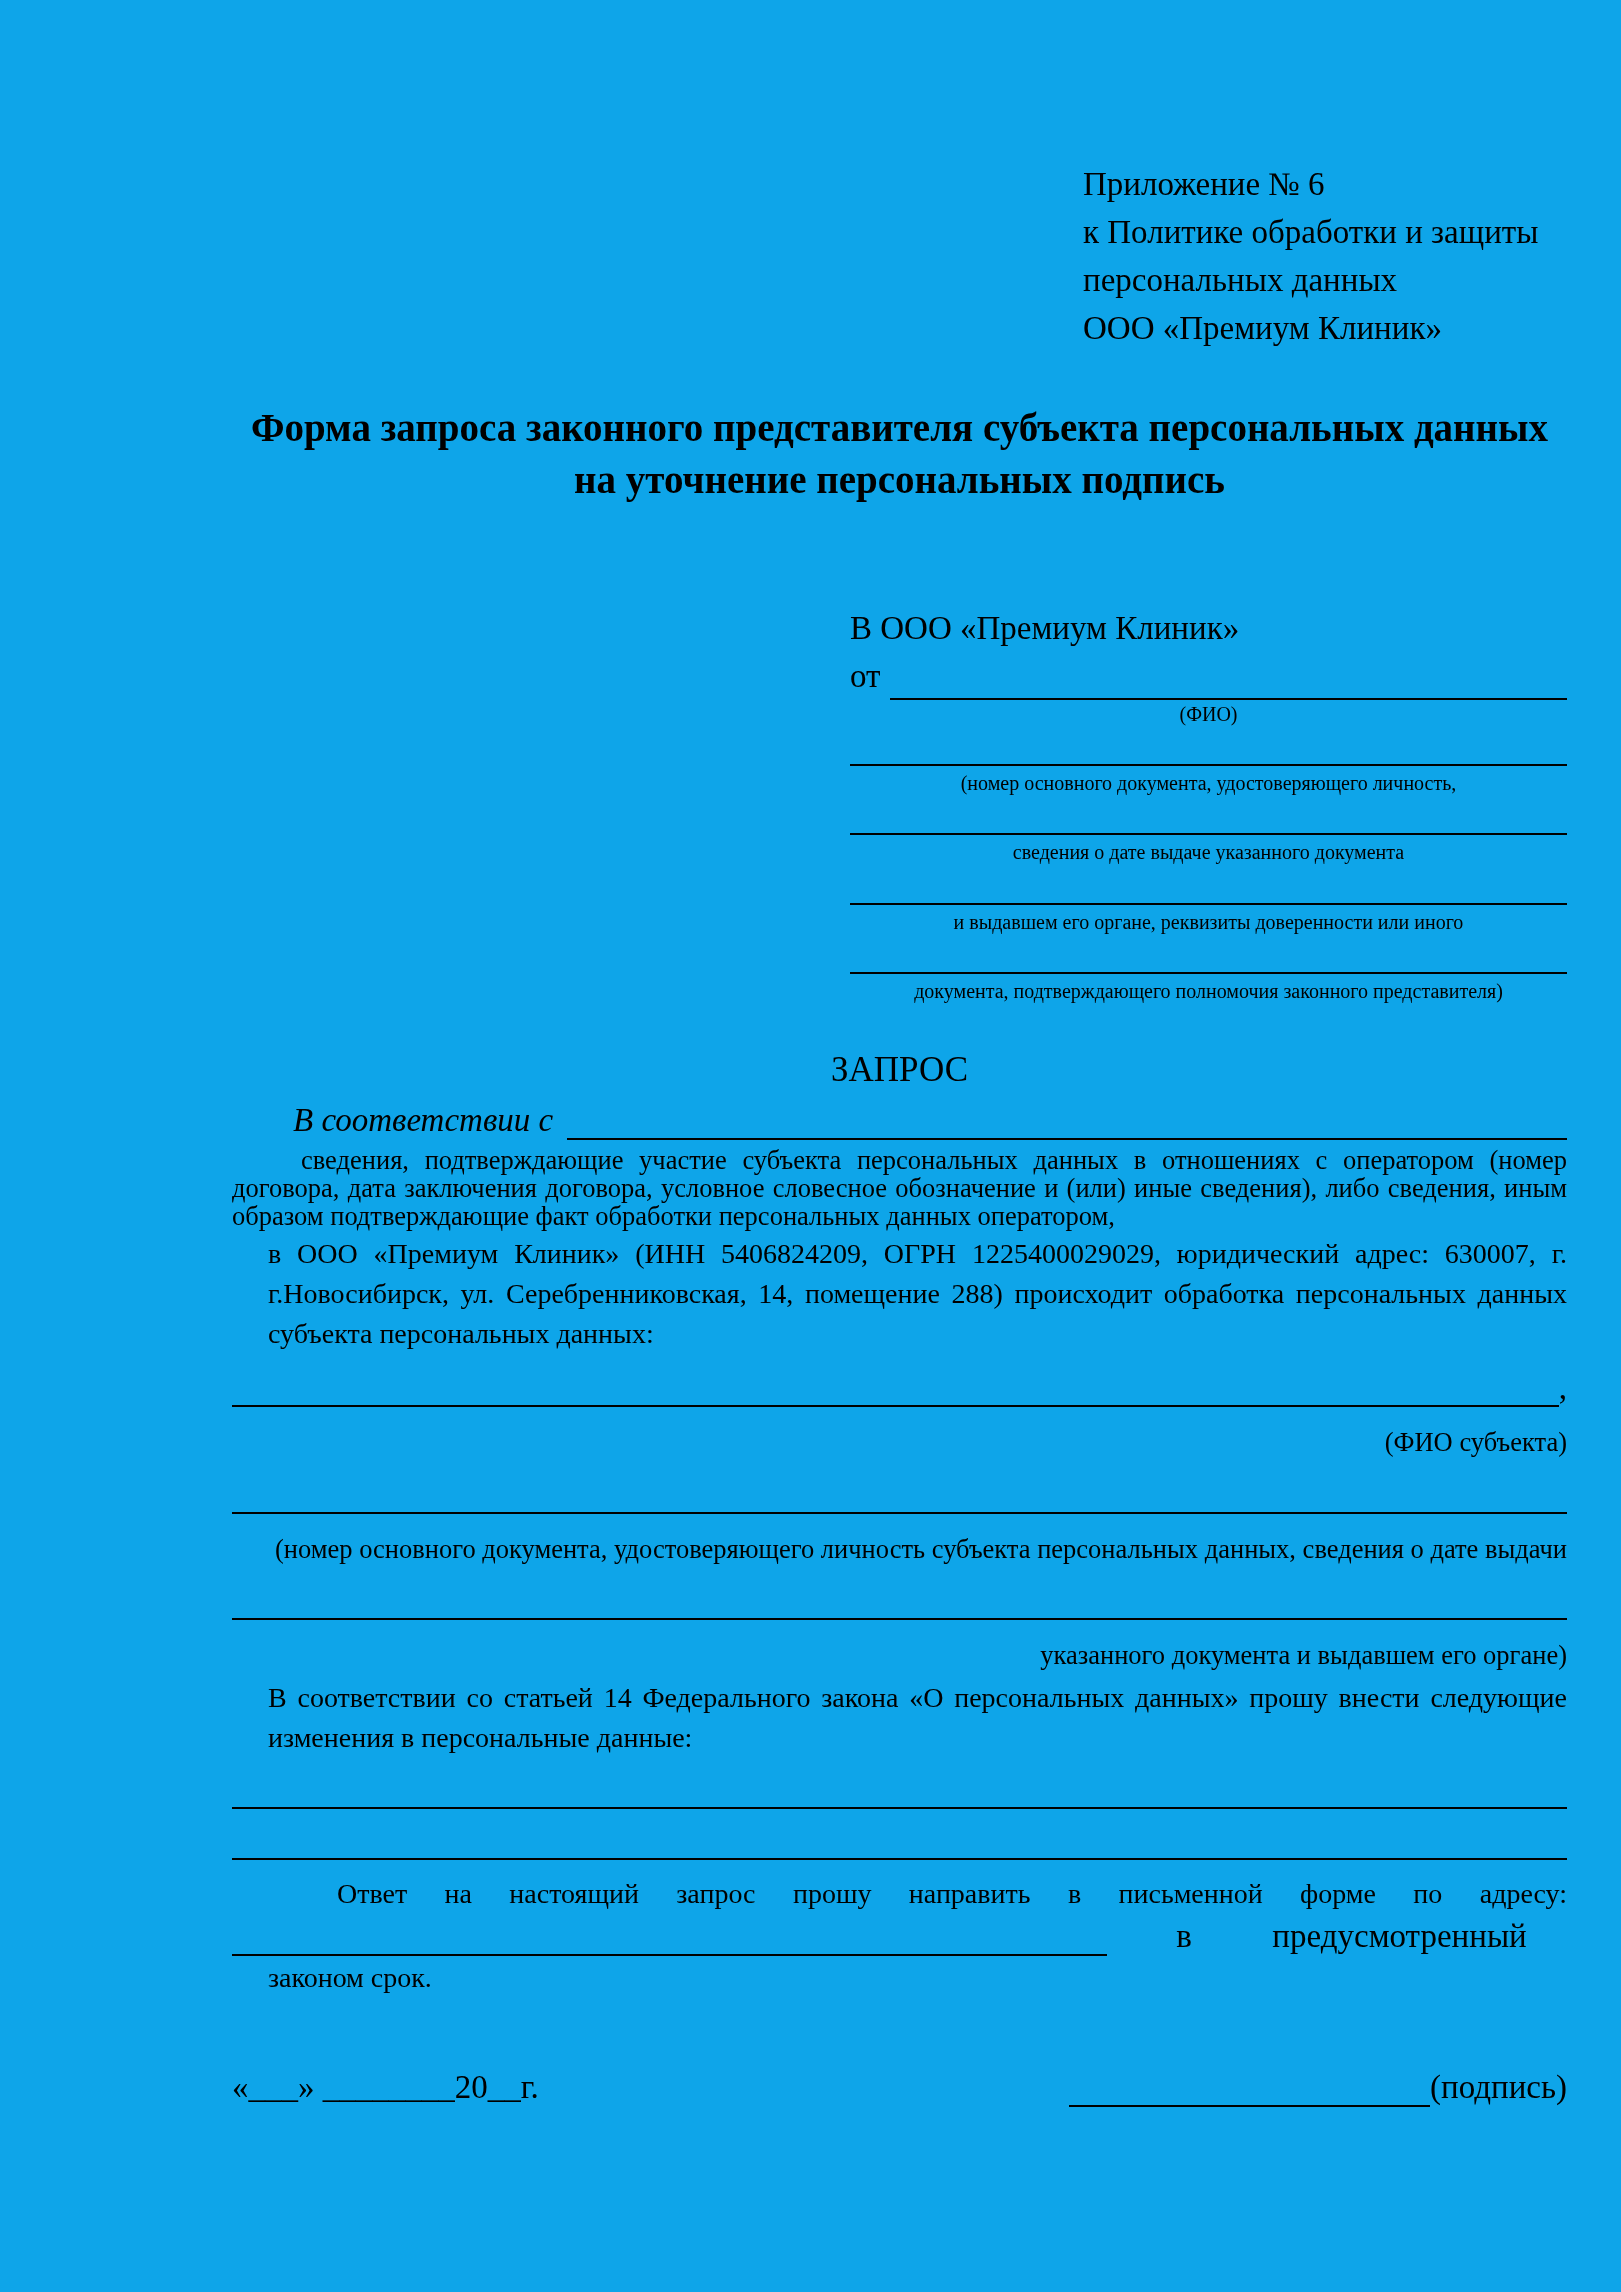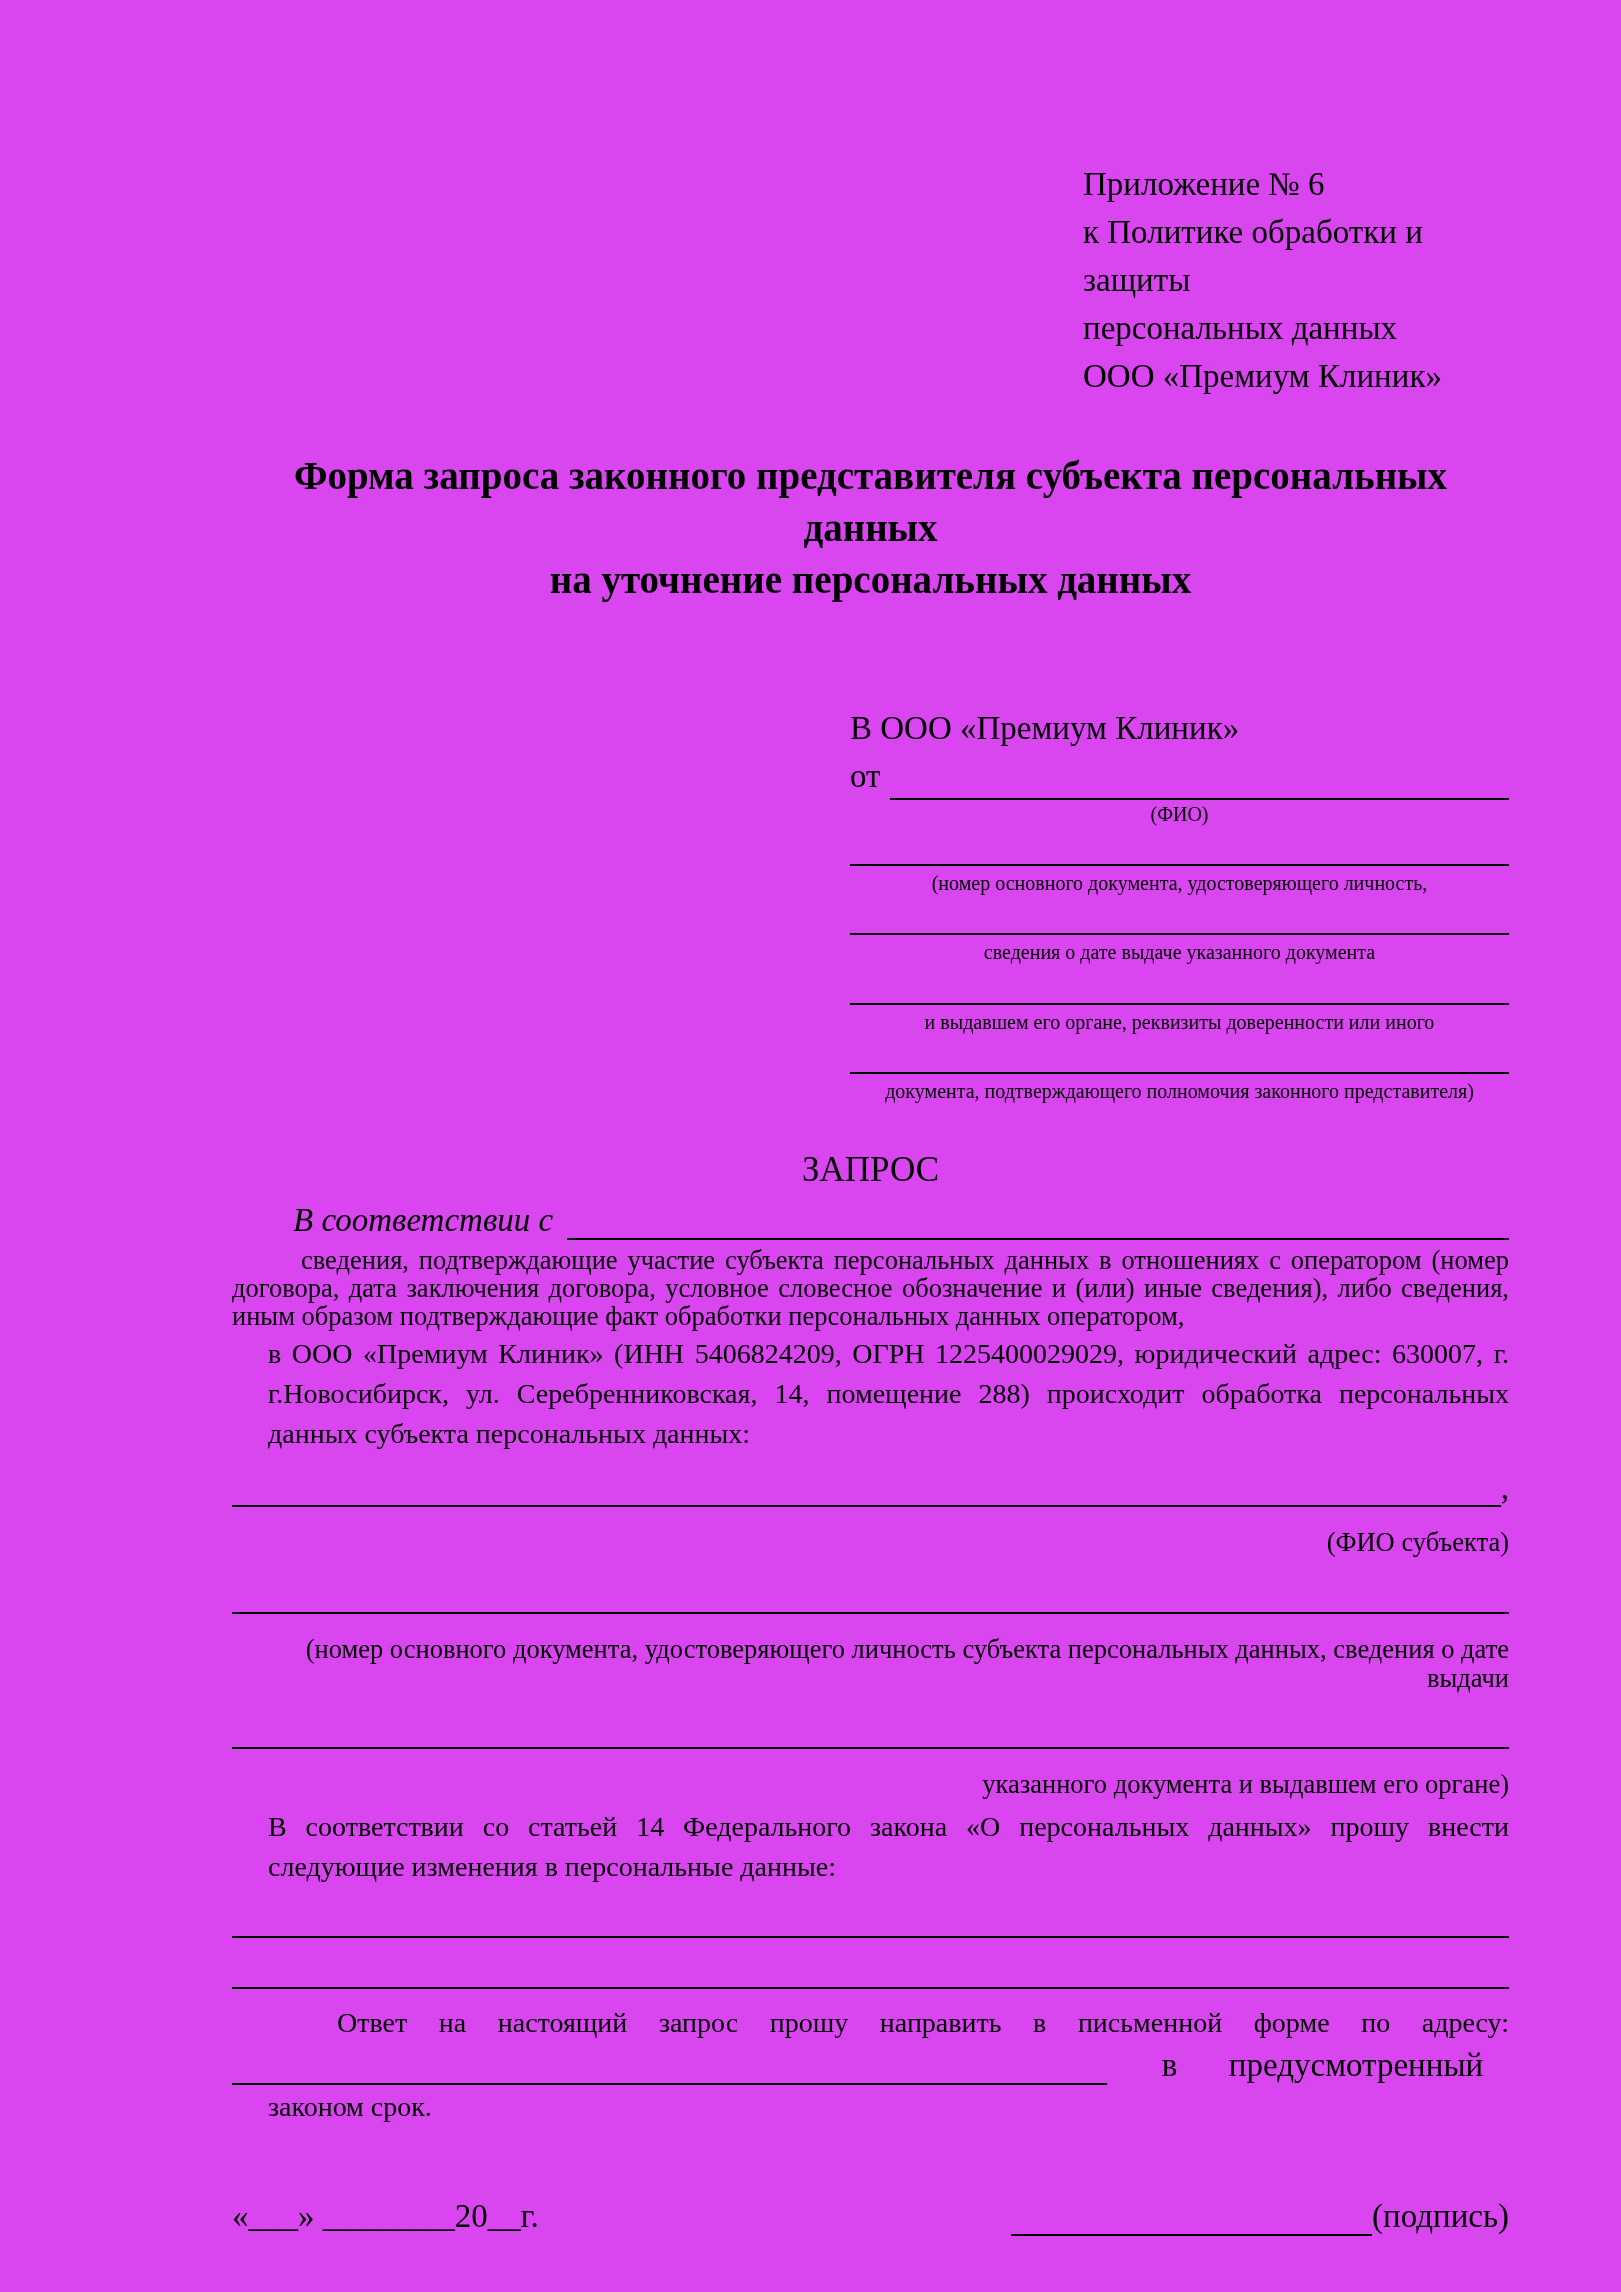--- a/index.html
+++ b/index.html
@@ -1,23 +1,23 @@
 <!DOCTYPE html>
 <html><head>
 <meta charset="utf-8">
 <style>
   html,body{margin:0;padding:0;background:#888;}
   .page{
     position:relative;
     width:1621px;height:2293px;
-    background:#d946ef;
+    background:#0ea5e9;
     color:#000;
     font-family:"Liberation Serif","DejaVu Serif",serif;
     box-sizing:border-box;
-    padding:160px 112px 39px 232px;
+    padding:160px 54px 39px 232px;
     overflow:hidden;
   }
   .cap{font-size:20px;line-height:29px;}
   
   .hdr{margin-left:851px;font-size:33px;line-height:48px;}
   
   .title{margin-top:50px;text-align:center;font-weight:bold;font-size:39px;line-height:52px;}
   
   .addr{margin-left:618px;margin-top:98px;font-size:33px;line-height:48px;}
   .addr .from-row{display:flex;}
@@ -52,21 +52,21 @@
 
   <div class="hdr">
     <div>Приложение № 6</div>
     <div>к Политике обработки и защиты</div>
     <div>персональных данных</div>
     <div>ООО «Премиум Клиник»</div>
   </div>
 
   <div class="title">
     <div>Форма запроса законного представителя субъекта персональных данных</div>
-    <div>на уточнение персональных данных</div>
+    <div>на уточнение персональных подпись</div>
   </div>
 
   <div class="addr">
     <div>В ООО «Премиум Клиник»</div>
     <div class="from-row">
       <span>от</span>
       <span class="fill"></span>
     </div>
     <div class="cap">(ФИО)</div>
 

